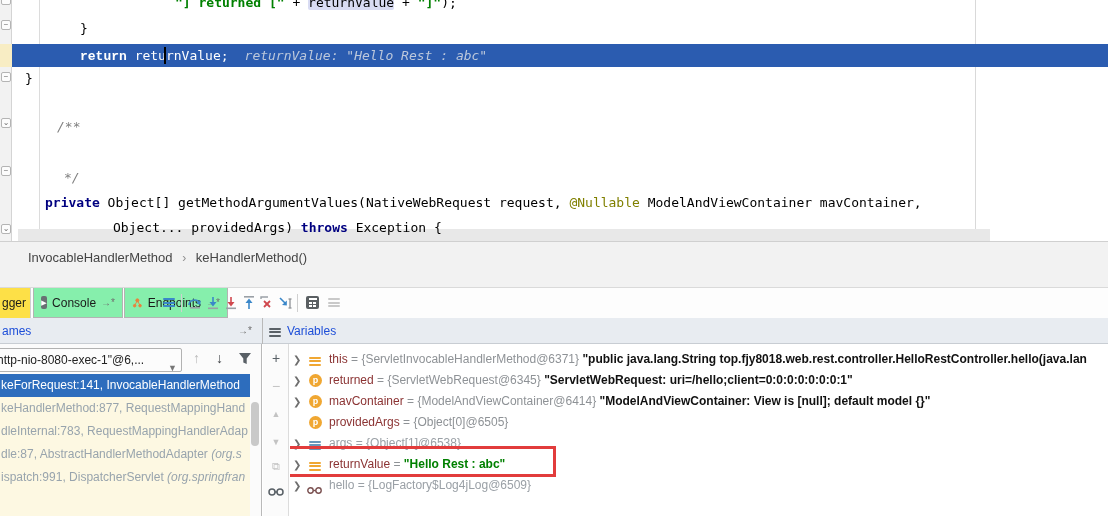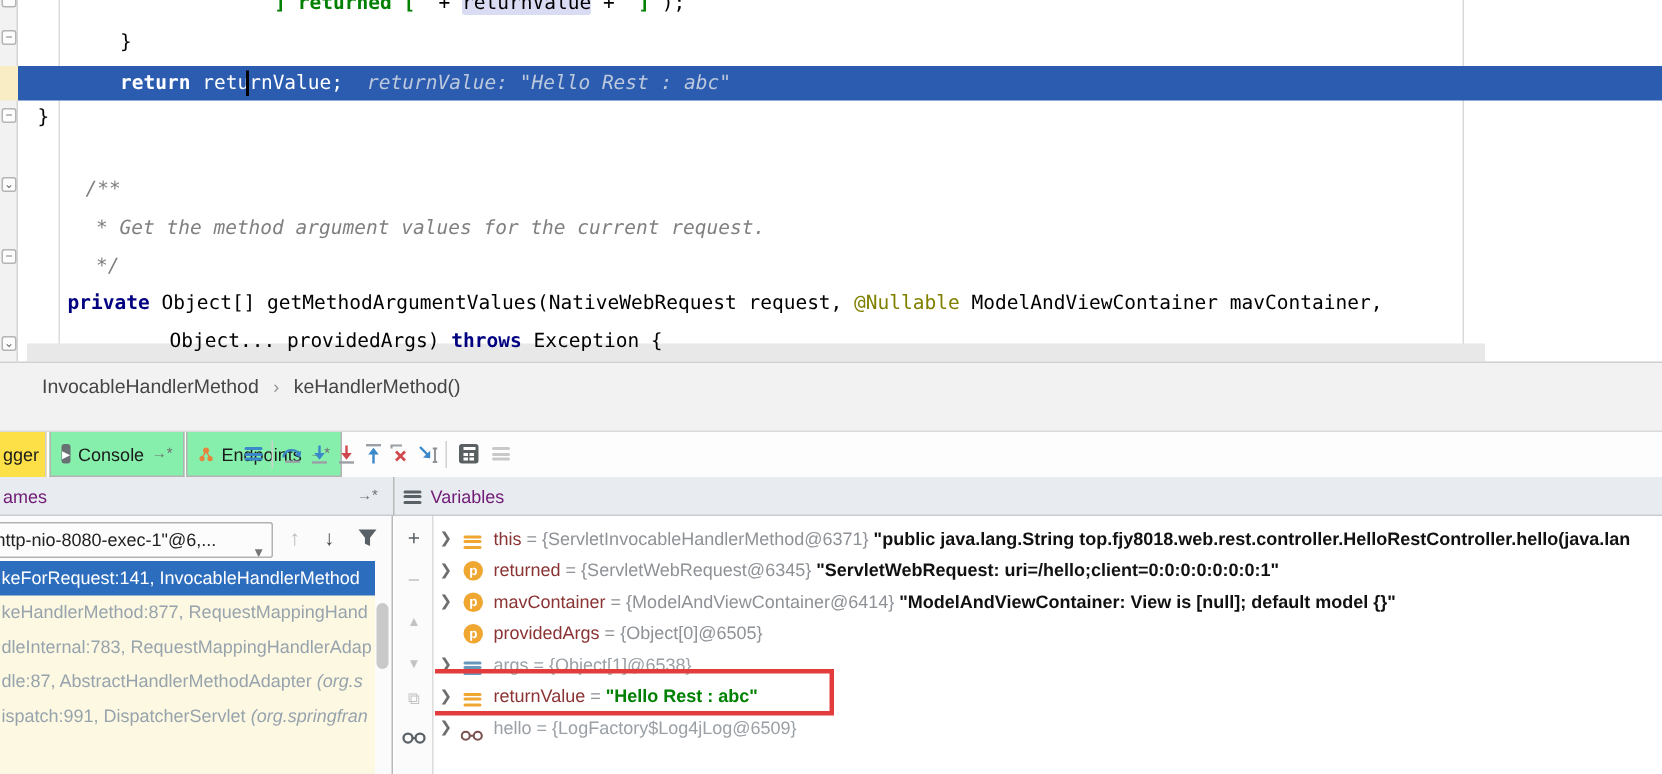--- a/index.html
+++ b/index.html
@@ -13,39 +13,39 @@
   .str { color:#008000; font-weight:bold; }
   .cmt { color:#808080; font-style:italic; }
   .ann { color:#808000; }
   .hl-id { background:#d9dcf3; border-radius:2px; }
   .gutter { left:0; top:0; width:12px; height:241px; background:#f2f2f2; border-right:1px solid #d4d4d4; }
   .fold { left:1px; width:10px; height:10px; background:#fcfcfc; border:1px solid #b4b4b4; border-radius:2px; color:#707070; font-size:8px; line-height:8px; text-align:center; }
   .guide-v { width:1px; background:#dcdcdc; }
   .execbar { left:12px; top:44px; width:1096px; height:23px; background:#2b5cb0; }
   .exec-gutter { left:0; top:44px; width:12px; height:23px; background:#f8edc4; }
   .exec-text { color:#fff; }
-  .exec-kw { color:#fff; font-weight:bold; }
+  .exec-kw { color:#fff; font-weight:bold;font-family:Liberation Mono, monospace; }
   .hint { color:#bcc8dc; font-style:italic; }
   .caret { width:2px; height:17px; background:#000; }
   .hscroll { left:18px; top:229px; width:972px; height:12px; background:#e8e8e8; }
   
   .crumbbar { left:0; top:241px; width:1108px; height:47px; background:#f2f2f2; border-top:1px solid #d0d0d0; border-bottom:1px solid #dadada; }
   .crumb-text { font-size:13px; color:#454545; }
   .crumb-sep { color:#909090; font-size:12px; }
   
   .tabrow { left:0; top:288px; width:1108px; height:30px; background:#fdfdfd; }
   .tab { height:30px; display:flex; align-items:center; gap:5px; font-size:12px; color:#1a1a1a; padding:0 7px; }
   .tab-sel { background:#fde047; border-right:1px solid #cfcfcf; }
   .tab-gray { background:#86efac; border:1px solid #b3b3b3; border-top:none; }
   .pinarrow { font-size:10px; color:#6f6f6f; }
   .tbicon { width:17px; height:17px; display:flex; align-items:center; justify-content:center; }
   .tsep { width:1px; height:18px; background:#d0d0d0; }
   
   .panelhdr { left:0; top:318px; width:1108px; height:26px; background:#e8ecf1; border-bottom:1px solid #c8cdd3; }
-  .phtext { font-size:12px; color:#701a75; }
+  .phtext { font-size:12px; color:#1d4ed8; }
   
   .frames { left:0; top:344px; width:262px; height:172px; background:#fbfbfb; overflow:hidden; border-right:1px solid #b9b9b9; }
   .frames-list { left:0; top:30px; width:250px; height:142px; background:#fdf8e2; overflow:hidden; }
   .framerow { width:250px; height:23px; font-size:12px; line-height:23px; color:#98a4ad; white-space:nowrap; overflow:hidden; padding-left:1px; }
   .framerow .pkg { font-style:italic; }
   .framerow-sel { background:#2d6dbd; color:#fff; }
   .combo { left:-6px; top:4px; width:188px; height:24px; background:#fcfcfc; border:1px solid #b2b2b2; border-radius:2px; font-size:12px; color:#222; line-height:22px; padding-left:2px; white-space:nowrap; overflow:hidden; }
   .combo .chev { position:absolute; right:4px; top:0; color:#777; font-size:9px; }
   .fr-scroll { left:251px; top:58px; width:8px; height:44px; background:#c9c9c9; border-radius:4px; }
   
@@ -92,21 +92,20 @@
     <div class="abs guide-v" style="left:975px; top:0; height:241px; background:#d9d9d9;"></div>
 
     <div class="abs execbar"></div>
 
     <div class="abs code" style="left:175px; top:-6px;"><span class="str">"] returned ["</span><span> + </span><span class="hl-id">returnValue</span><span> + </span><span class="str">"]"</span><span>);</span></div>
     <div class="abs code" style="left:80px; top:20px;">}</div>
     <div class="abs code" style="left:80px; top:47px;"><span class="exec-kw">return</span><span class="exec-text"> returnValue;</span><span class="hint" style="padding-left:16px;">returnValue: "Hello Rest : abc"</span></div>
     <div class="abs caret" style="left:164px; top:47px;"></div>
     <div class="abs code" style="left:25px; top:70px;">}</div>
     <div class="abs code cmt" style="left:57px; top:118px;">/**</div>
-    <div class="abs code cmt" style="left:64px; top:144px;">* Get the method argument values for the current request.</div>
     <div class="abs code cmt" style="left:64px; top:169px;">*/</div>
     <div class="abs hscroll"></div>
     <div class="abs code" style="left:45px; top:194px; z-index:2;"><span class="kw">private</span><span> Object[] getMethodArgumentValues(NativeWebRequest request, </span><span class="ann">@Nullable</span><span> ModelAndViewContainer mavContainer,</span></div>
     <div class="abs code" style="left:113px; top:219px; z-index:2;"><span>Object... providedArgs) </span><span class="kw">throws</span><span> Exception {</span></div>
   </div>
 
   <div class="abs crumbbar">
     <div class="abs crumb-text" style="left:28px; top:8px;">
       <span>InvocableHandlerMethod</span>
       <span class="crumb-sep" style="padding:0 6px;">›</span>

